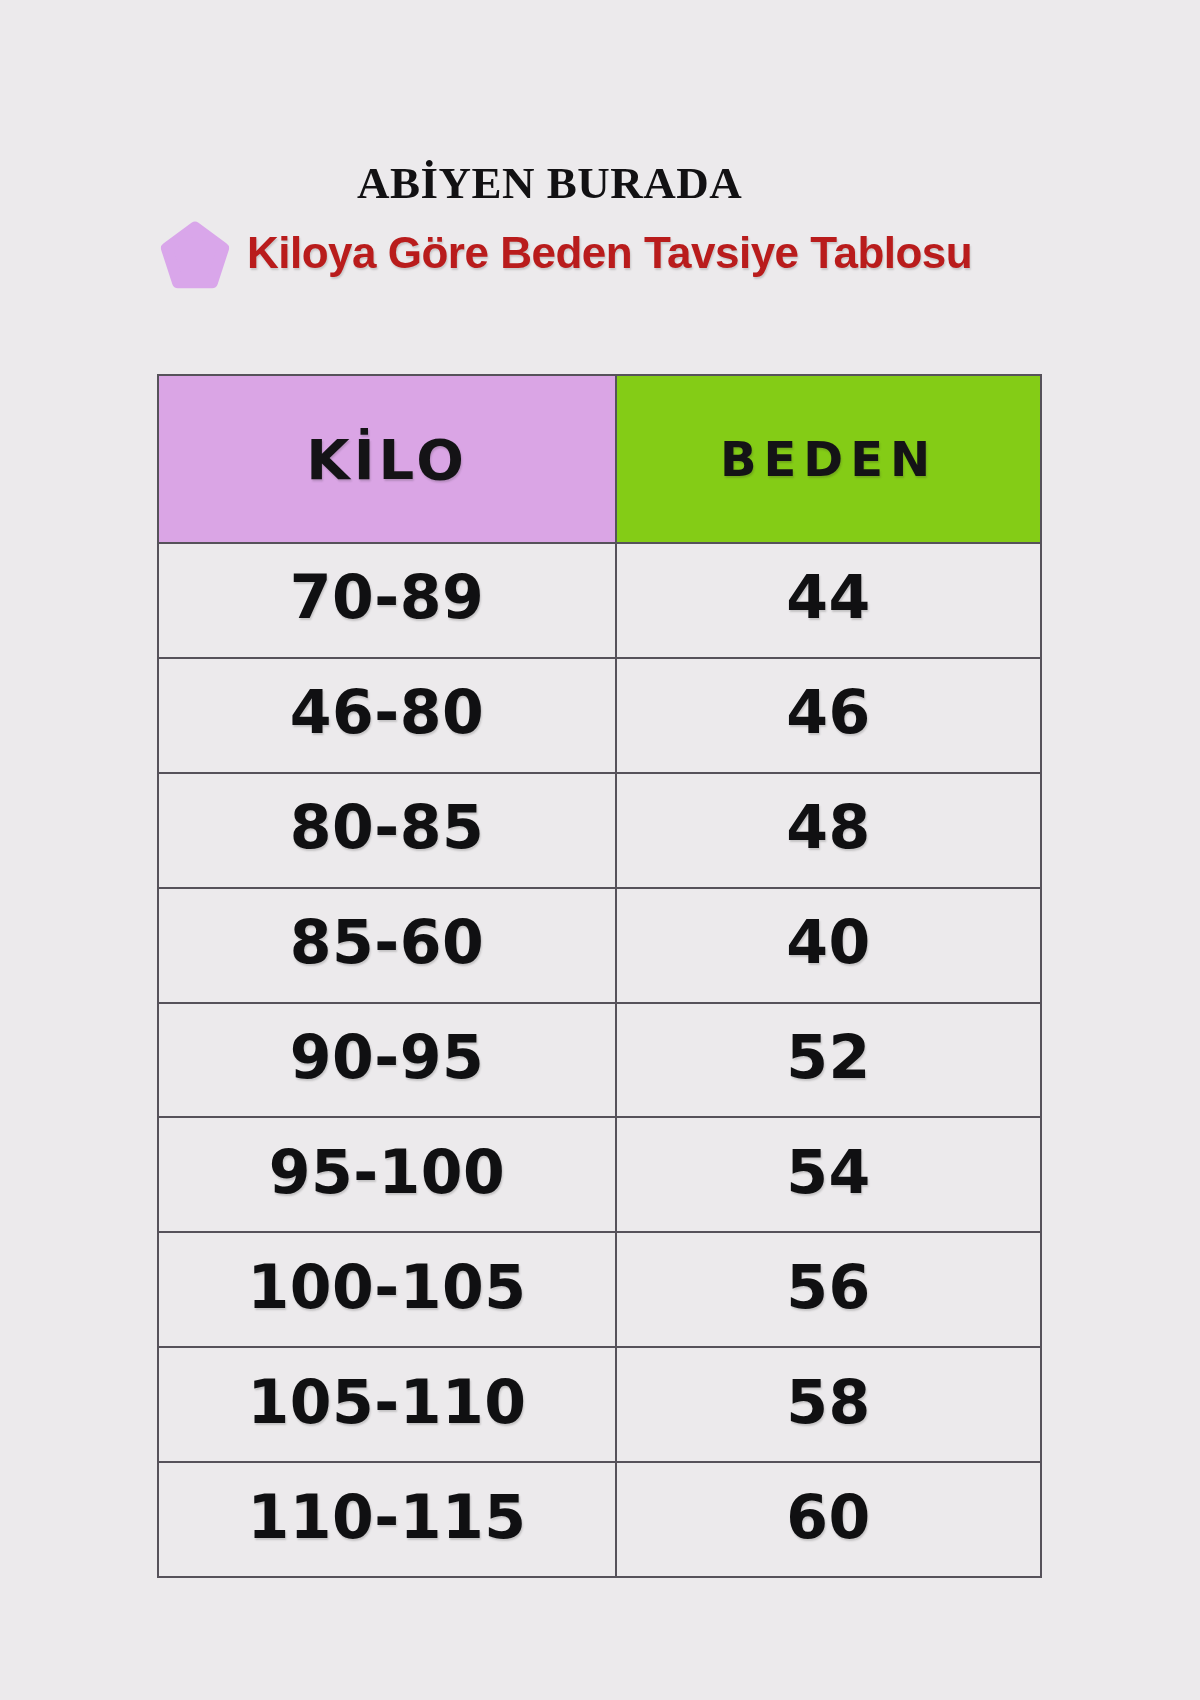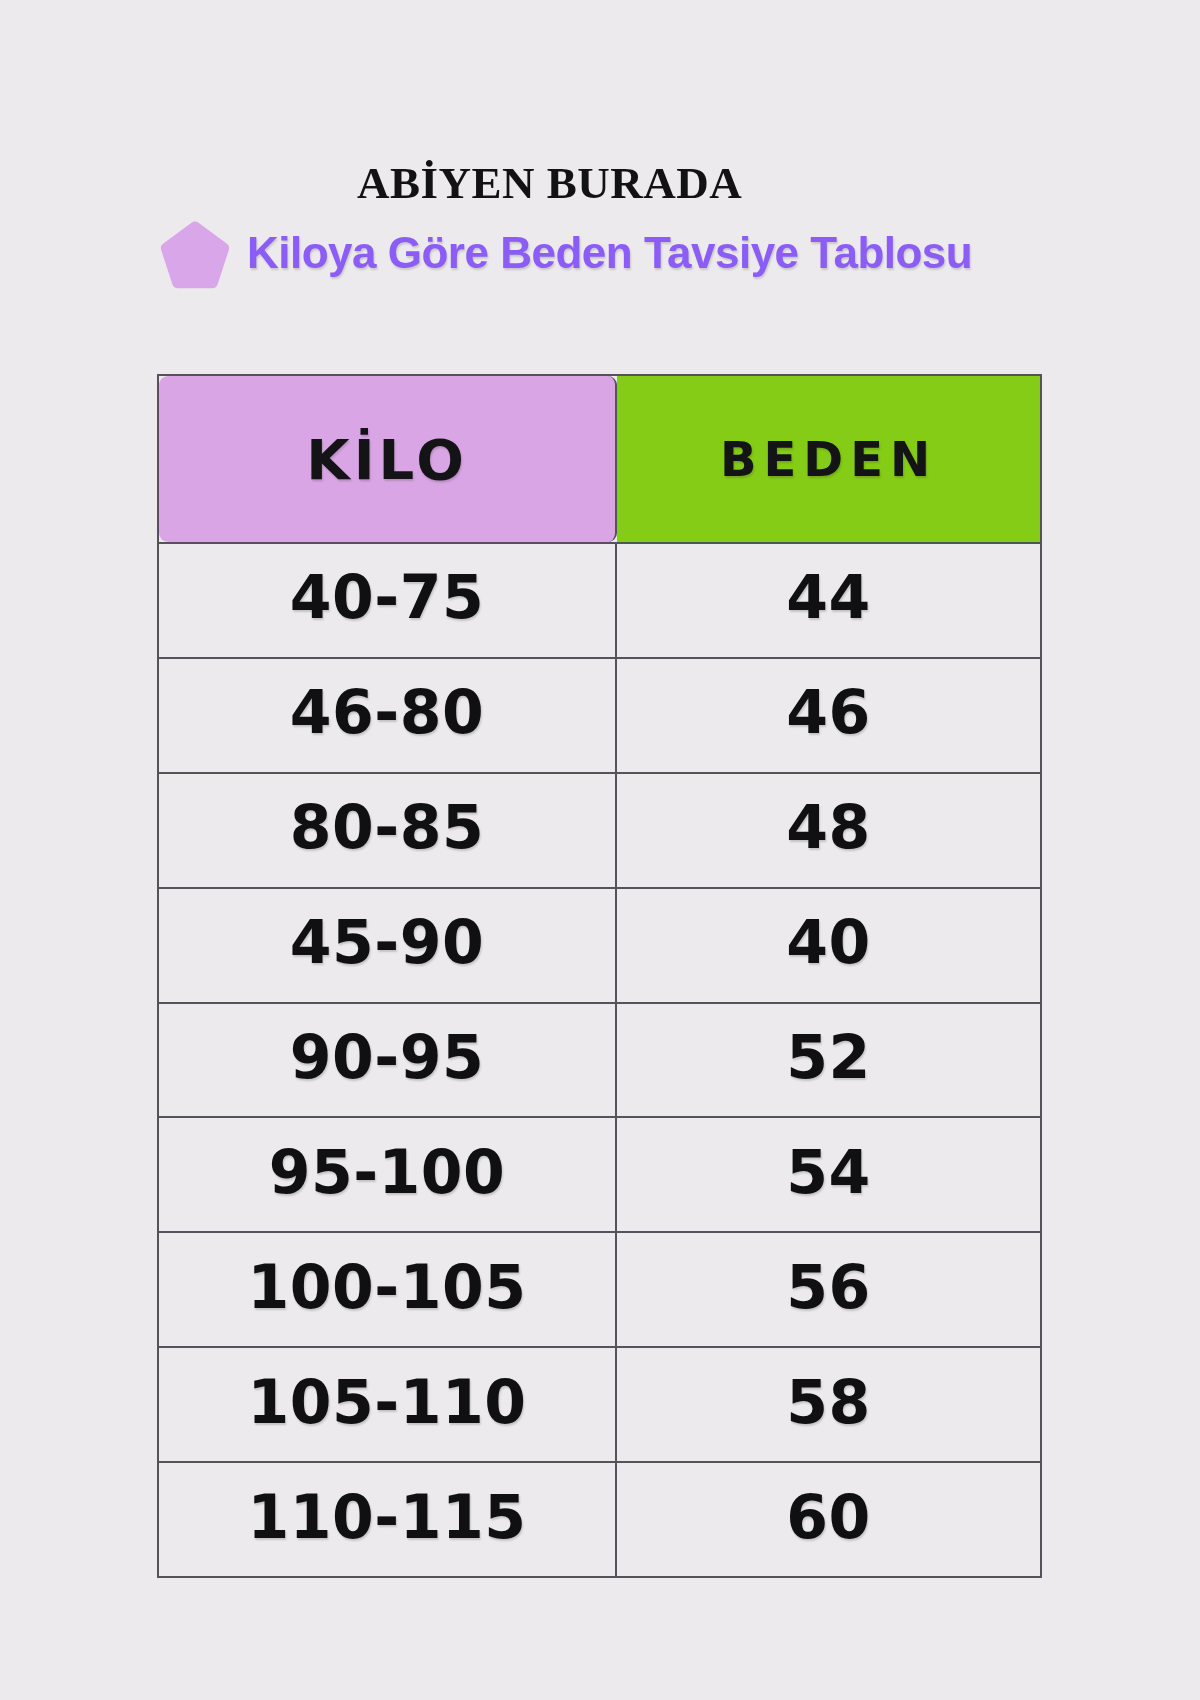--- a/index.html
+++ b/index.html
@@ -46,21 +46,21 @@
     height: 74px;
     flex: 0 0 auto;
     display: block;
   }
   .subtitle {
     font-family: "Liberation Sans", sans-serif;
     font-weight: 700;
     font-size: 44px;
     letter-spacing: -0.5px;
     line-height: 1;
-    color: #8b5cf6;
+    color: #b91c1c;
     white-space: nowrap;
     padding-bottom: 4px;
     text-shadow: 1px 2px 2px rgba(40,40,40,0.18);
   }
   .size-table {
     position: absolute;
     left: 157px;
     top: 374px;
     width: 885px;
     height: 1204px;
@@ -118,41 +118,41 @@
   <div class="subtitle-row">
     <svg class="pentagon" viewBox="0 0 100 100" aria-hidden="true">
       <path d="M50 13 L88 41 L73 87 L27 87 L12 41 Z" stroke-width="16" stroke-linejoin="round" fill="#D9A6EA" stroke="#D9A6EA" style="fill: rgb(217, 166, 234);"></path>
     </svg>
     <div class="subtitle">Kiloya Göre Beden Tavsiye Tablosu</div>
   </div>
 
   <div class="size-table" style="border-color: rgb(86, 82, 90);">
 
     <div class="trow thead">
-      <div class="hcell kilo first" style="background-color: rgb(218, 165, 229); border-radius: 9px;">KİLO</div>
+      <div class="hcell kilo first" style="background-color: rgb(218, 165, 229);">KİLO</div>
       <div class="hcell beden" style="background-color: #84cc16;">BEDEN</div>
     </div>
 
     <div class="trow">
-      <div class="cell first">40-75</div>
+      <div class="cell first">70-89</div>
       <div class="cell">44</div>
     </div>
 
     <div class="trow">
       <div class="cell first">46-80</div>
       <div class="cell">46</div>
     </div>
 
     <div class="trow">
       <div class="cell first">80-85</div>
       <div class="cell">48</div>
     </div>
 
     <div class="trow">
-      <div class="cell first">45-90</div>
+      <div class="cell first">85-60</div>
       <div class="cell">40</div>
     </div>
 
     <div class="trow">
       <div class="cell first">90-95</div>
       <div class="cell">52</div>
     </div>
 
     <div class="trow">
       <div class="cell first">95-100</div>

